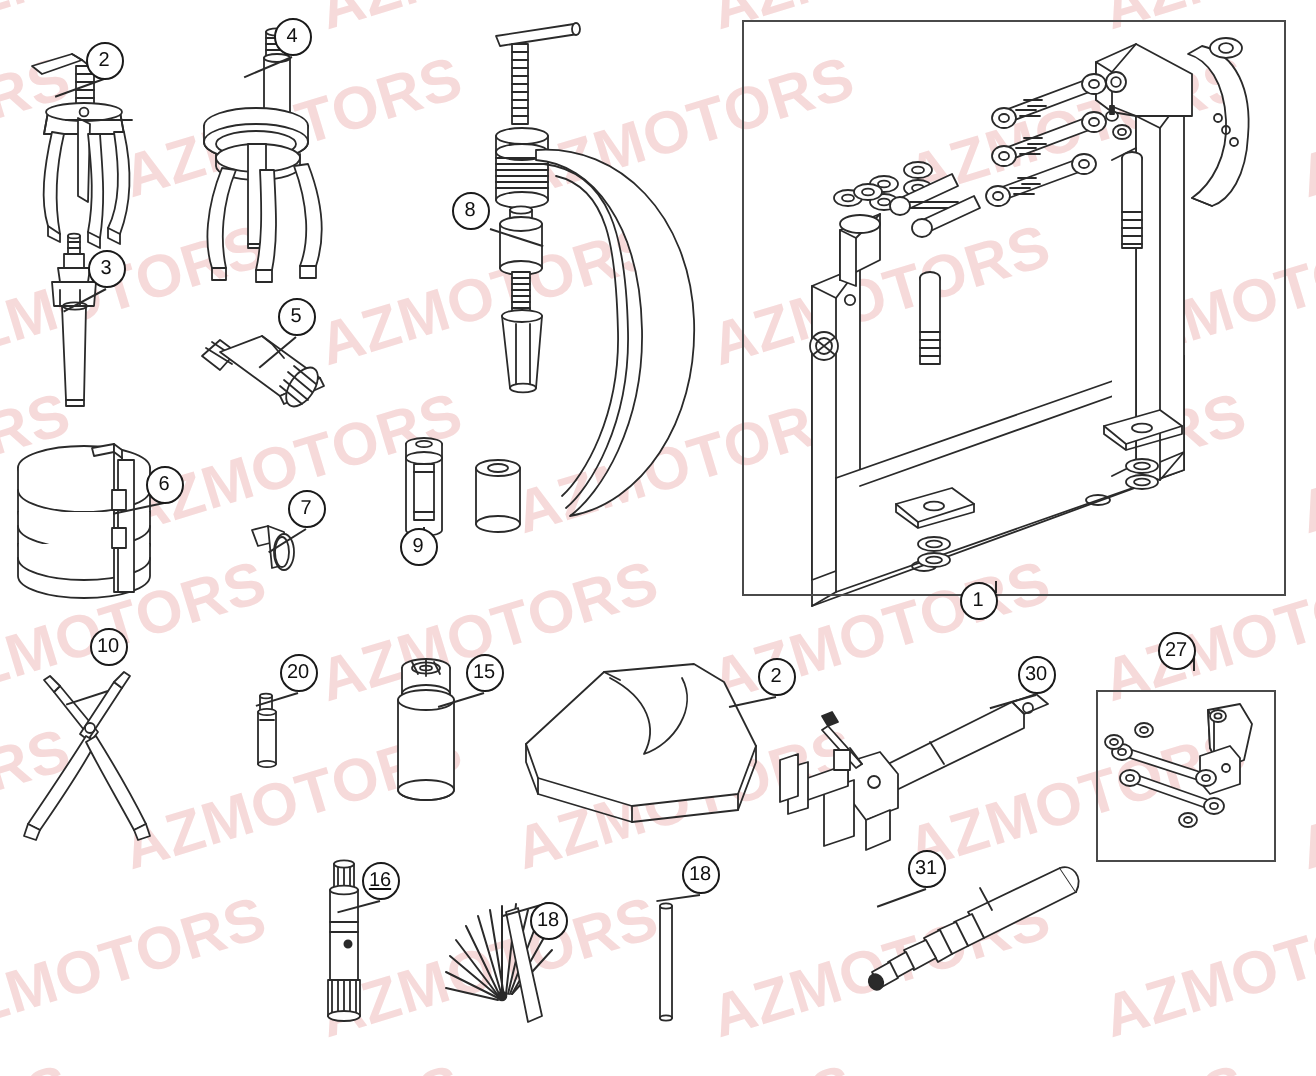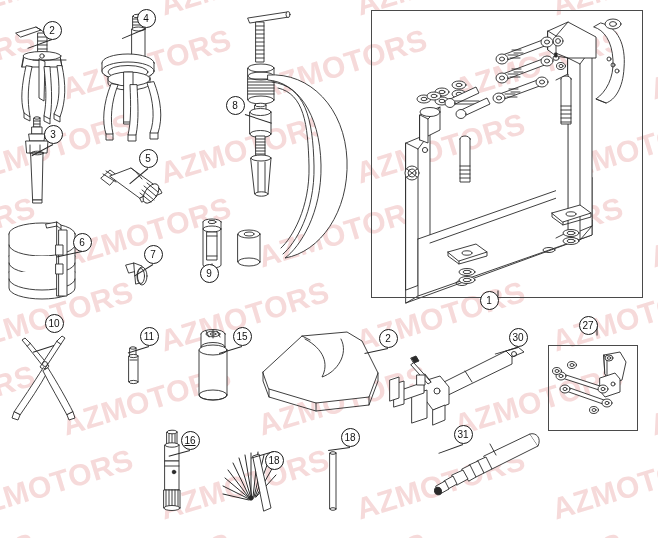--- a/index.html
+++ b/index.html
@@ -563,21 +563,21 @@
       <div class="callout" title="spacer-collar-set" style="left: 72.5px; top: 232.5px;">6</div>
       <div class="leader" style="left: 153px; top: 264px; width: 22px; transform: rotate(148deg);"></div>
       <div class="callout" title="thumb-screw-knob" style="left: 143.5px; top: 244.5px;">7</div>
       <div class="leader" style="left: 245px; top: 114px; width: 28px; transform: rotate(18deg);"></div>
       <div class="callout" title="c-clamp-spindle" style="left: 225.5px; top: 95.5px;">8</div>
       <div class="leader" style="left: 212px; top: 273px; width: 10px; transform: rotate(-90deg);"></div>
       <div class="callout" title="bushing-insert" style="left: 199.5px; top: 263.5px;">9</div>
       <div class="leader" style="left: 54px; top: 345px; width: 22px; transform: rotate(162deg);"></div>
       <div class="callout" title="circlip-pliers" style="left: 44.5px; top: 314px;">10</div>
       <div class="leader" style="left: 149px; top: 346px; width: 22px; transform: rotate(163deg);"></div>
-      <div class="callout" title="guide-pin" style="left: 139.5px; top: 326.5px;">11</div>
+      <div class="callout" title="guide-pin" style="left: 139.5px; top: 326.5px;">20</div>
       <div class="leader" style="left: 242px; top: 346px; width: 24px; transform: rotate(163deg);"></div>
       <div class="callout" title="socket-driver" style="left: 232.5px; top: 326.5px;">15</div>
       <div class="leader" style="left: 190px; top: 450px; width: 22px; transform: rotate(165deg);"></div>
       <div class="callout" title="splined-shaft-tool" style="left: 180.5px; top: 430.5px; text-decoration: underline;">16</div>
       <div class="leader" style="left: 388px; top: 348px; width: 24px; transform: rotate(168deg);"></div>
       <div class="callout" title="support-plate-fixture" style="left: 378.5px; top: 328.5px;">2</div>
       <div class="leader" style="left: 274px; top: 451px; width: 24px; transform: rotate(164deg);"></div>
       <div class="callout" title="feeler-gauge-set" style="left: 264.5px; top: 451px;">18</div>
       <div class="leader" style="left: 350px; top: 447px; width: 22px; transform: rotate(172deg);"></div>
       <div class="callout" title="pin-punch" style="left: 340.5px; top: 427.5px;">18</div>

